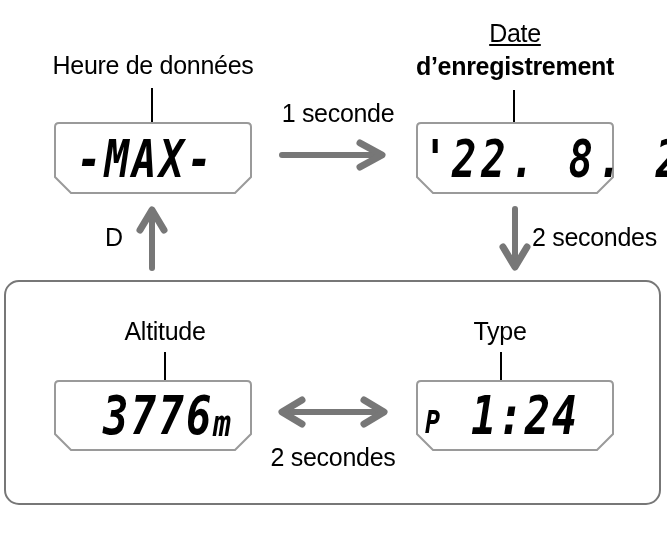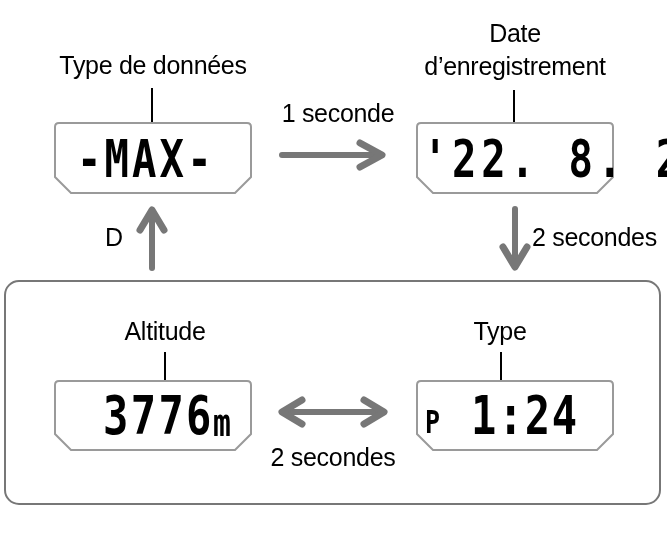--- a/index.html
+++ b/index.html
@@ -1,48 +1,48 @@
 <!DOCTYPE html>
 <html><head>
   <meta charset="utf-8">
   <style>
     html, body { margin: 0; padding: 0; background: #ffffff; }
     body { width: 667px; height: 534px; position: relative; overflow: hidden;
            font-family: "Liberation Sans", sans-serif; color: #000; }
     .label { position: absolute; font-size: 25px; line-height: 30px; text-align: center;
              white-space: nowrap; letter-spacing: -0.3px; }
     .leader { position: absolute; width: 1.5px; background: #000; }
-    .lcd { position: absolute; }
+    .lcd { position: absolute; font-style: italic; }
     .lcd svg { position: absolute; left: 0; top: 0; }
     .lcd-text { position: absolute; font-family: "DejaVu Sans Mono", monospace; font-weight: bold;
                 color: #000; white-space: pre; transform: scaleX(0.78); transform-origin: left center; }
     .arrow { position: absolute; }
     #container { position: absolute; left: 4px; top: 280px; width: 657px; height: 225px;
                  border: 2.5px solid #777777; border-radius: 15px; box-sizing: border-box; }
   </style>
 </head>
 <body>
 
-<div class="label" style="left:30px; top:50px; width:246px;">Type de données</div>
+<div class="label" style="left:30px; top:50px; width:246px;">Heure de données</div>
 <div class="leader" style="left:151px; top:88px; height:37px;"></div>
 <div class="lcd" style="left:53px; top:121px; width:200px; height:75px;">
   <svg width="200" height="75">
     <path d="M6,2 L194,2 Q198,2 198,6 L198,56 L182,72 L18,72 L2,56 L2,6 Q2,2 6,2 Z" fill="#fff" stroke="#9a9a9a" stroke-width="2"></path>
   </svg>
   <div class="lcd-text" style="left:24px; top:12px; font-size:52px; line-height:52px; letter-spacing:4px;">-MAX-</div>
 </div>
 
 <div class="label" style="left:268px; top:98px; width:140px;">1 seconde</div>
 <svg class="arrow" style="left:278px; top:138px;" width="112" height="34">
   <line x1="4" y1="17" x2="100" y2="17" stroke="#777777" stroke-width="6" stroke-linecap="round"></line>
   <polyline points="82,5 104,17 82,29" fill="none" stroke="#777777" stroke-width="7" stroke-linecap="round" stroke-linejoin="round"></polyline>
 </svg>
 
-<div class="label" style="left:440px; top:18px; width:150px;">Date</div>
-<div class="label" style="left:400px; top:51px; width:230px;">d’enregistrement</div>
+<div class="label" style="left:440px; top:18px; width:150px;text-decoration:underline;">Date</div>
+<div class="label" style="left:400px; top:51px; width:230px;font-weight:bold;">d’enregistrement</div>
 <div class="leader" style="left:513px; top:90px; height:35px;"></div>
 <div class="lcd" style="left:415px; top:121px; width:200px; height:75px;">
   <svg width="200" height="75">
     <path d="M6,2 L194,2 Q198,2 198,6 L198,56 L182,72 L18,72 L2,56 L2,6 Q2,2 6,2 Z" fill="#fff" stroke="#9a9a9a" stroke-width="2"></path>
   </svg>
   <div class="lcd-text" style="left:8px; top:12px; font-size:52px; line-height:52px; letter-spacing:6px;">'22. 8. 2</div>
 </div>
 
 <svg class="arrow" style="left:498px; top:205px;" width="34" height="66">
   <line x1="17" y1="4" x2="17" y2="58" stroke="#777777" stroke-width="6" stroke-linecap="round"></line>

